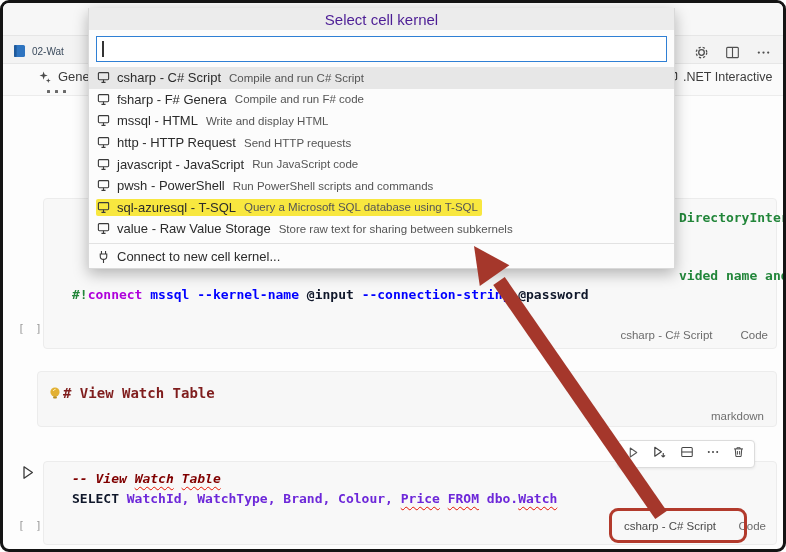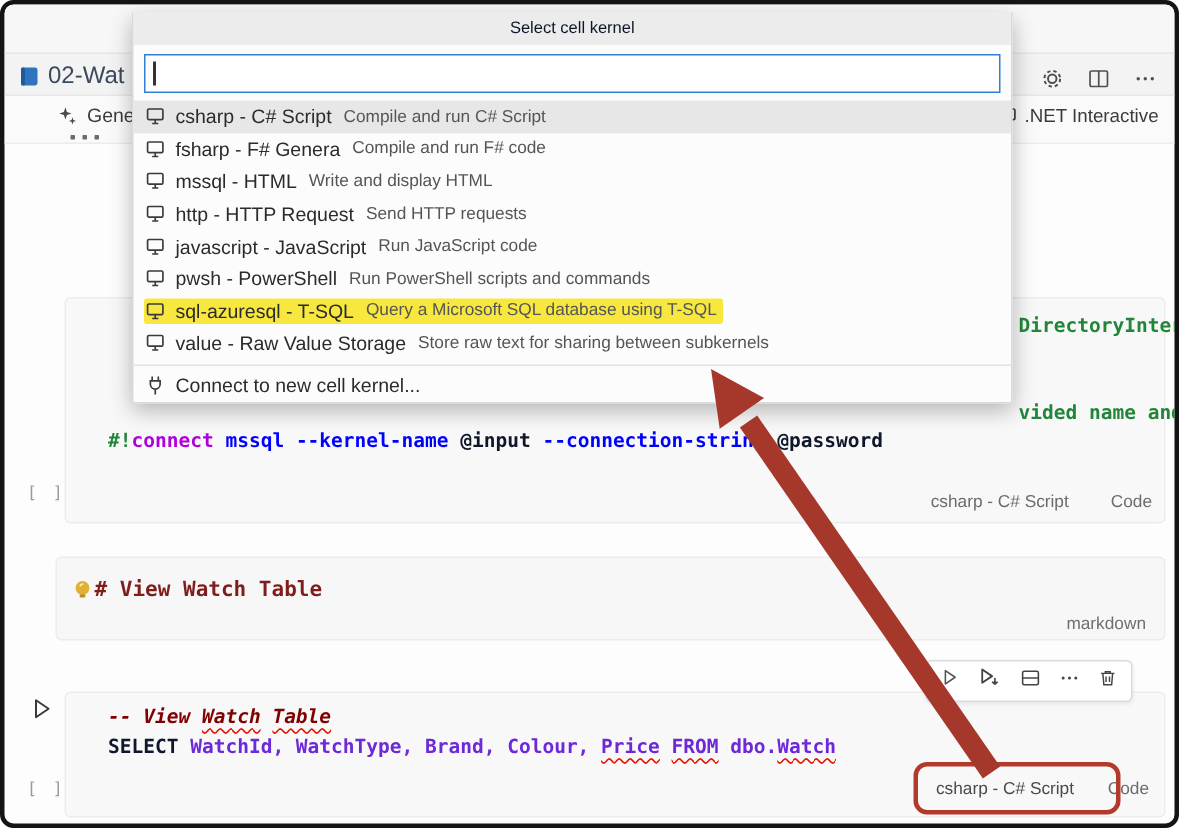--- a/index.html
+++ b/index.html
@@ -7,21 +7,21 @@
   .frame{
     position:relative;width:786px;height:552px;overflow:hidden;
     border:3px solid #141414;border-radius:9px;background:#fdfdfd;
     font-family:"Liberation Sans",sans-serif;color:#333;
   }
   
   .strip{position:absolute;left:0;width:100%;z-index:1;}
   .strip-top{top:0;height:33px;background:#f7f7f7;border-bottom:1px solid #e6e6e6;}
   .strip-tab{top:33px;height:28px;background:#f3f3f3;border-bottom:1px solid #e6e6e6;}
   .strip-tool{top:61px;height:32px;background:#fafafa;border-bottom:1px solid #ececec;}
-  .tab{position:absolute;left:10px;top:37px;height:22px;display:flex;align-items:center;gap:6px;z-index:2;font-size:16px;color:#3a4a5c;}
+  .tab{position:absolute;left:10px;top:37px;height:22px;display:flex;align-items:center;gap:6px;z-index:2;font-size:10px;color:#3a4a5c;}
   .editor-actions{position:absolute;right:12px;top:42px;display:flex;gap:16px;z-index:2;}
   .editor-actions svg{display:block;}
   .nb-toolbar-left{position:absolute;left:36px;top:66px;display:flex;align-items:center;gap:7px;z-index:2;font-size:13px;color:#3c3c3c;white-space:nowrap;}
   .kernel-indicator{position:absolute;left:662px;top:67px;display:flex;align-items:center;gap:5px;z-index:2;font-size:12.5px;color:#3c3c3c;white-space:nowrap;}
   .mini-dots{position:absolute;left:44px;top:87px;display:flex;gap:5px;z-index:2;}
   .mini-dots i{width:3px;height:3px;background:#6a6a6a;display:block;border-radius:0.5px;}
   
   .cell{position:absolute;background:#f8f8f8;border:1px solid #ececec;border-radius:4px;z-index:1;}
   .cell-connect{left:40px;top:195px;width:734px;height:151px;}
   .cell-md{left:34px;top:368px;width:740px;height:56px;background:#f7f7f7;}
@@ -46,21 +46,21 @@
   .c-teal{color:#0f172a}.c-navy{color:#6d28d9}.c-maroon{color:#800000}.c-plain{color:#1f1f1f}
   .sq{text-decoration:underline wavy #e51400 1px;text-decoration-skip-ink:none;text-underline-offset:3px;}
   
   .cell-toolbar{position:absolute;left:614px;top:437px;width:138px;height:28px;z-index:4;
     background:#ffffff;border:1px solid #dcdcdc;border-radius:4px;display:flex;align-items:center;
     justify-content:space-between;padding:0 9px;box-shadow:0 1px 3px rgba(0,0,0,.08);}
   
   .quickpick{position:absolute;left:85px;top:5px;width:587px;z-index:30;background:#fcfcfc;
     border:1px solid #d9d9d9;border-top:none;box-shadow:0 5px 14px rgba(0,0,0,.28);}
   .qp-title{height:22px;background:#ececec;display:flex;align-items:center;justify-content:center;
-    font-size:11px;color:#0f172a;}
+    font-size:15px;color:#4c1d95;}
   .qp-input-wrap{padding:6px 7px 5px 7px;}
   .qp-input{height:26px;border:1.5px solid #2f7fd4;background:#ffffff;display:flex;align-items:center;padding-left:5px;}
   .caret{width:1.5px;height:16px;background:#333;display:block;}
   .qp-list{padding-bottom:1px;}
   .qp-row{height:21.6px;display:flex;align-items:center;padding:0 7px;cursor:default;}
   .qp-row.sel{background:#e7e7e7;}
   .qp-hl{display:flex;align-items:center;border-radius:2px;padding:1px 4px 1px 1px;}
   .qp-hl.hl{background:var(--hl,#f8e73f);}
   .qp-row svg{margin-right:7px;flex:none;}
   .qp-label{font-size:13px;color:#2b2b2b;white-space:nowrap;}

